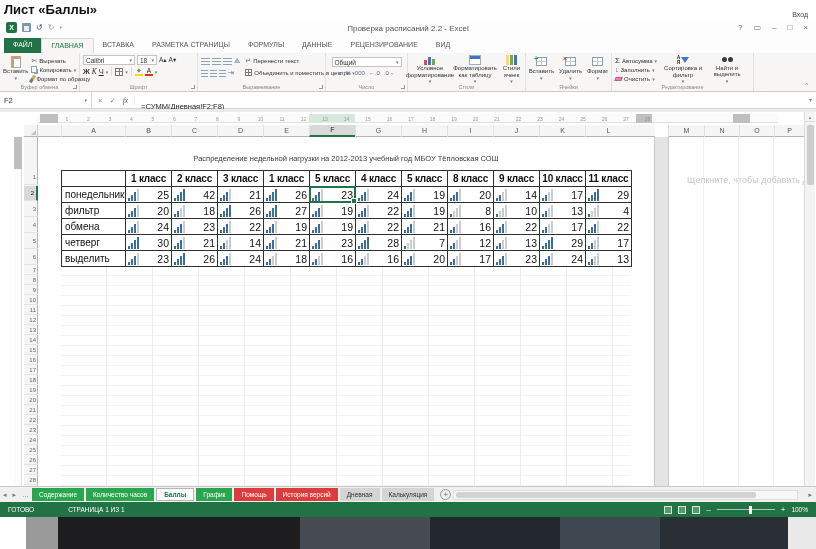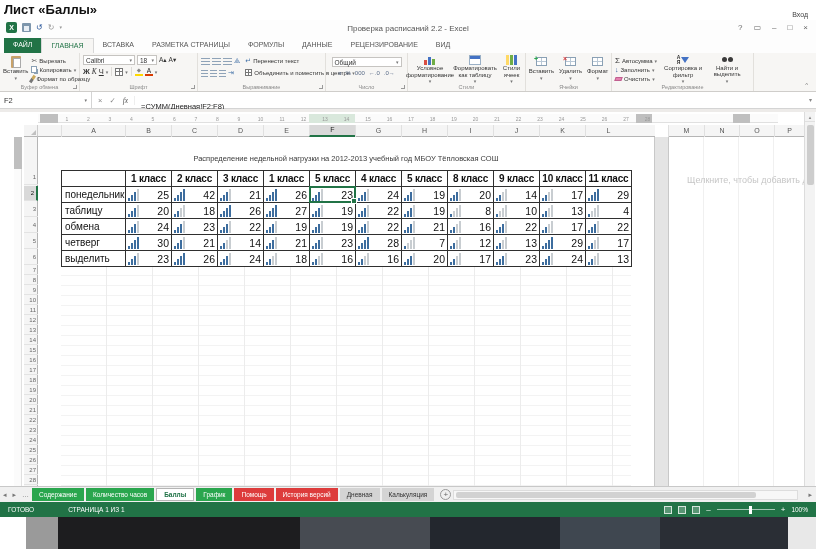--- a/index.html
+++ b/index.html
@@ -649,21 +649,21 @@
         </div>
         <div class="tc val">
           <span class="bars">
             <i class="f" style="height: 3px;"></i>
             <i class="f" style="height: 6px;"></i>
             <i class="f" style="height: 9px;"></i>
             <i class="f" style="height: 12px;"></i>
           </span>
           <span class="v">29</span>
         </div>
-        <div class="tc lbl">таблицу</div>
+        <div class="tc lbl">фильтр</div>
         <div class="tc val">
           <span class="bars">
             <i class="f" style="height: 3px;"></i>
             <i class="f" style="height: 6px;"></i>
             <i class="f" style="height: 9px;"></i>
             <i style="height: 12px;"></i>
           </span>
           <span class="v">20</span>
         </div>
         <div class="tc val">

